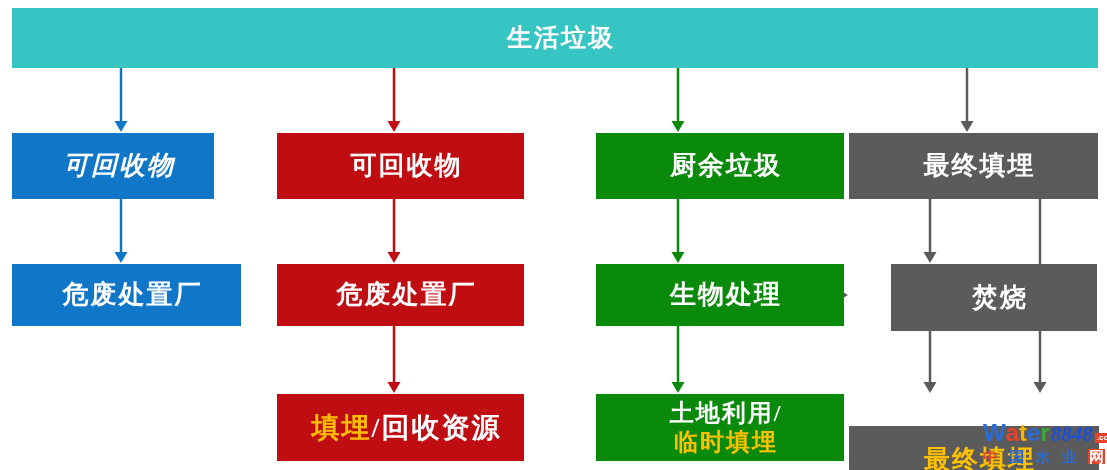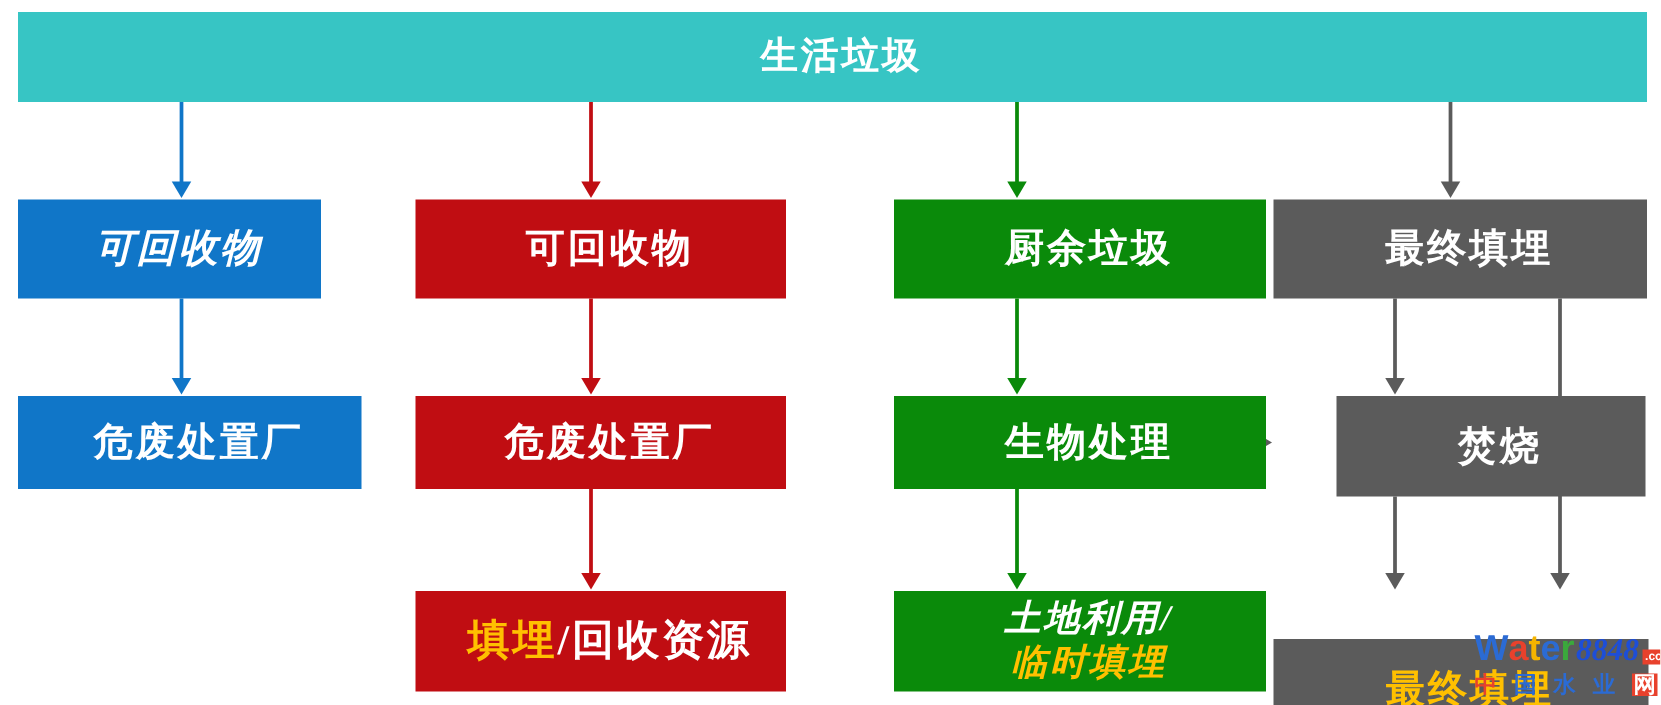--- a/index.html
+++ b/index.html
@@ -125,21 +125,21 @@
   <div class="node green" style="left:560px;top:264px;width:236px;height:62px;">
     <span>生物处理</span>
   </div>
   <div class="node gray" style="left:891px;top:264px;width:194px;height:67px;">
     <span>焚烧</span>
   </div>
 
   <div class="node red" style="left:277px;top:394px;width:235px;height:67px;font-size:28px;">
     <span><span class="gold-text">填埋</span><span class="white-text">/回收资源</span></span>
   </div>
-  <div class="node green two-line" style="left:560px;top:394px;width:236px;height:67px;font-style:italic;">
+  <div class="node green two-line" style="left:560px;top:394px;width:236px;height:67px;">
     <span class="white-text">土地利用/</span>
     <span class="gold-text">临时填埋</span>
   </div>
   <div class="node gray" style="left:849px;top:394px;width:238px;height:67px;margin-top:32px;">
     <span class="gold-text">最终填埋</span>
   </div>
 
   <div id="watermark">
     <div class="wm-line1">
       <span class="wm-brand">

